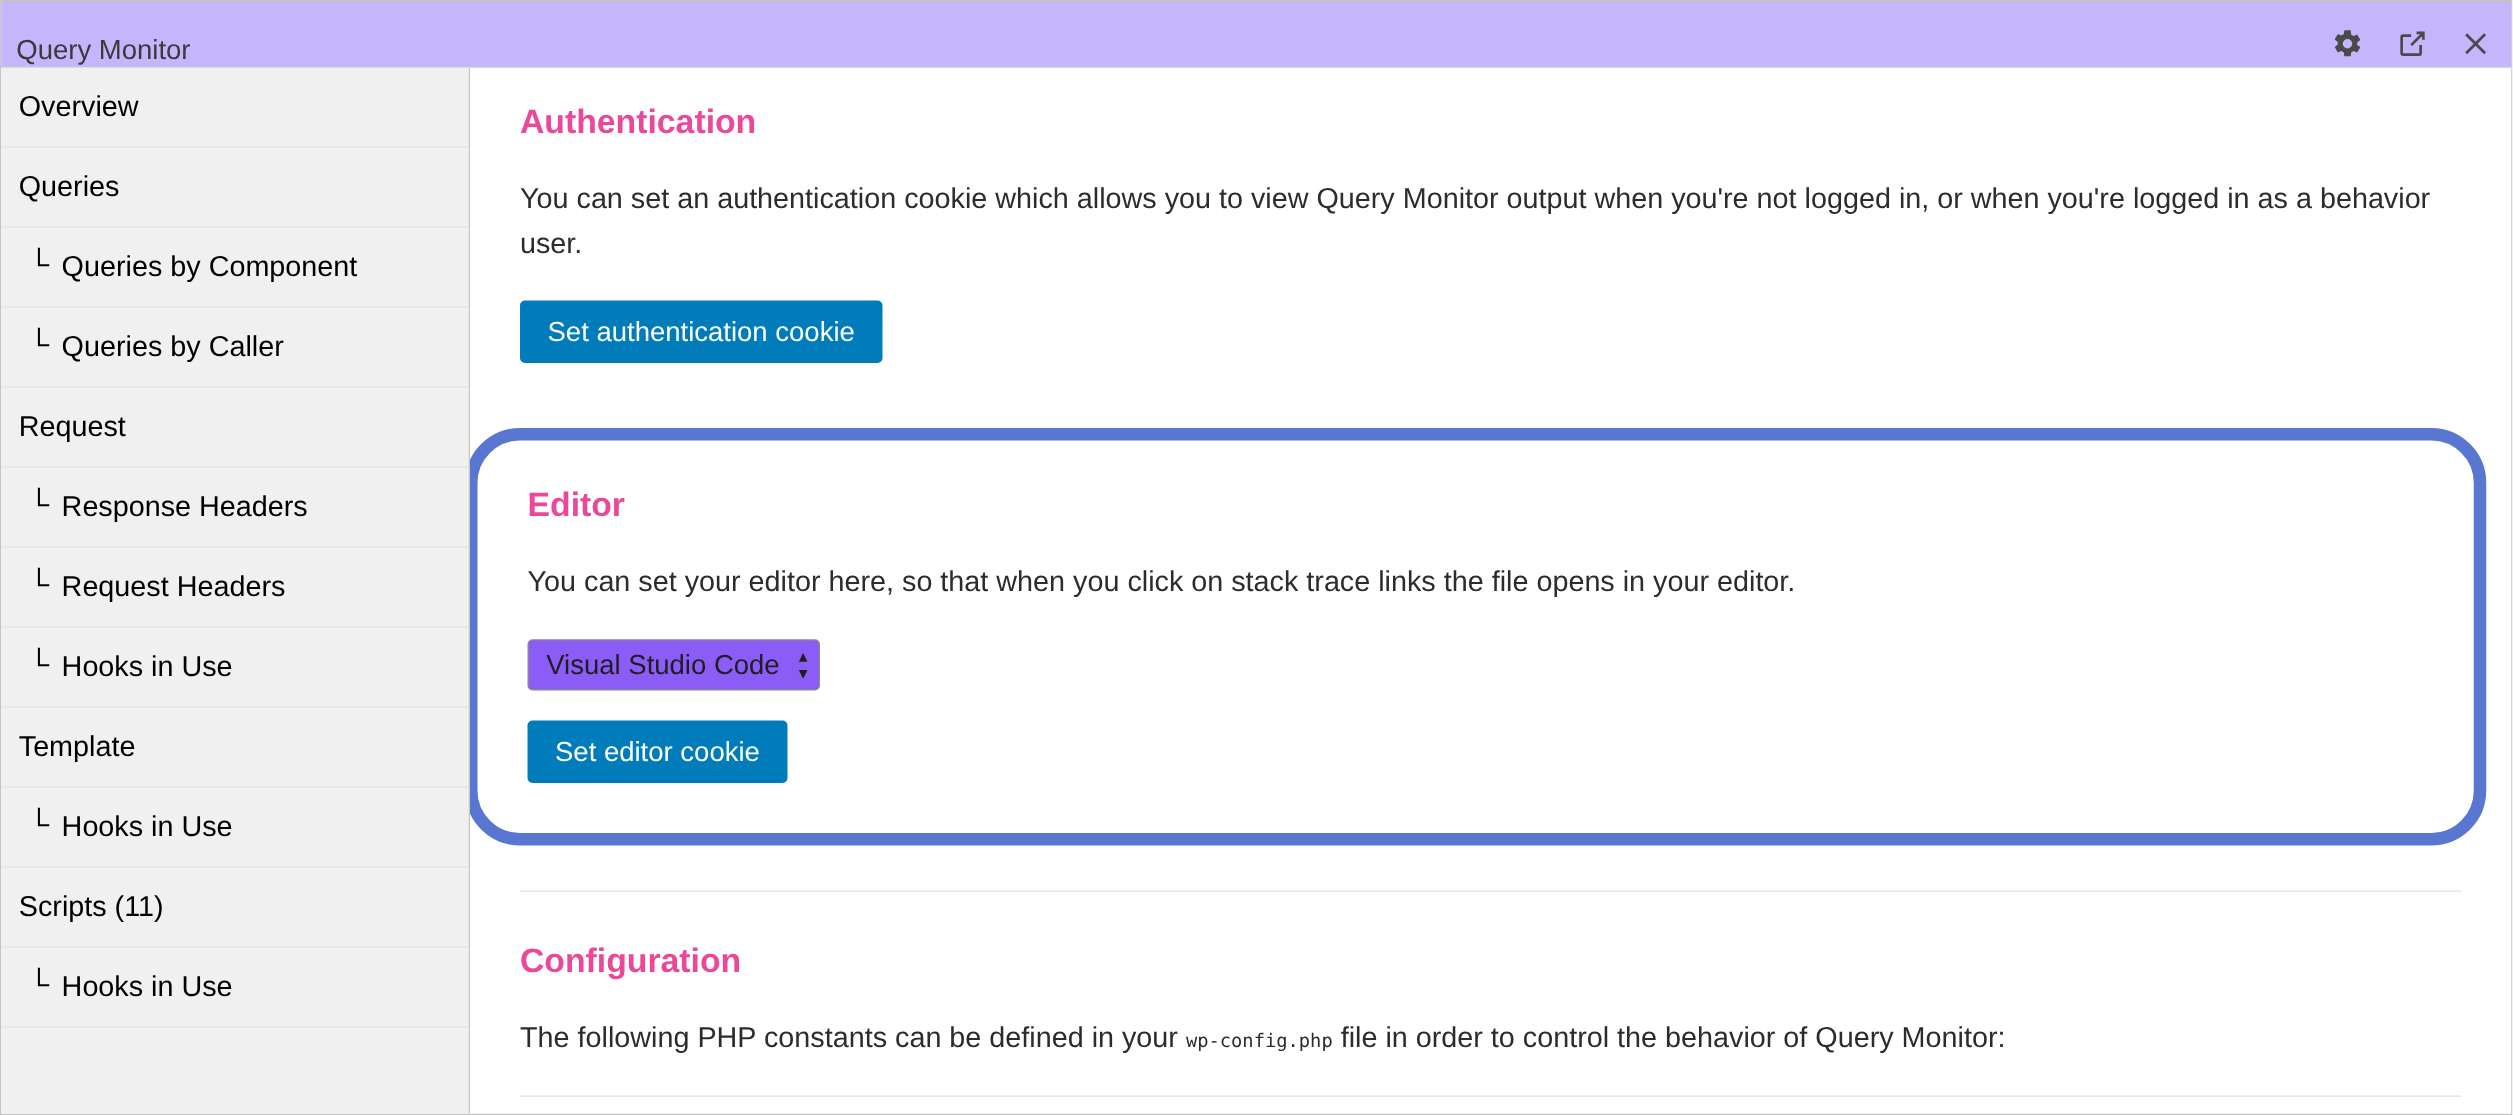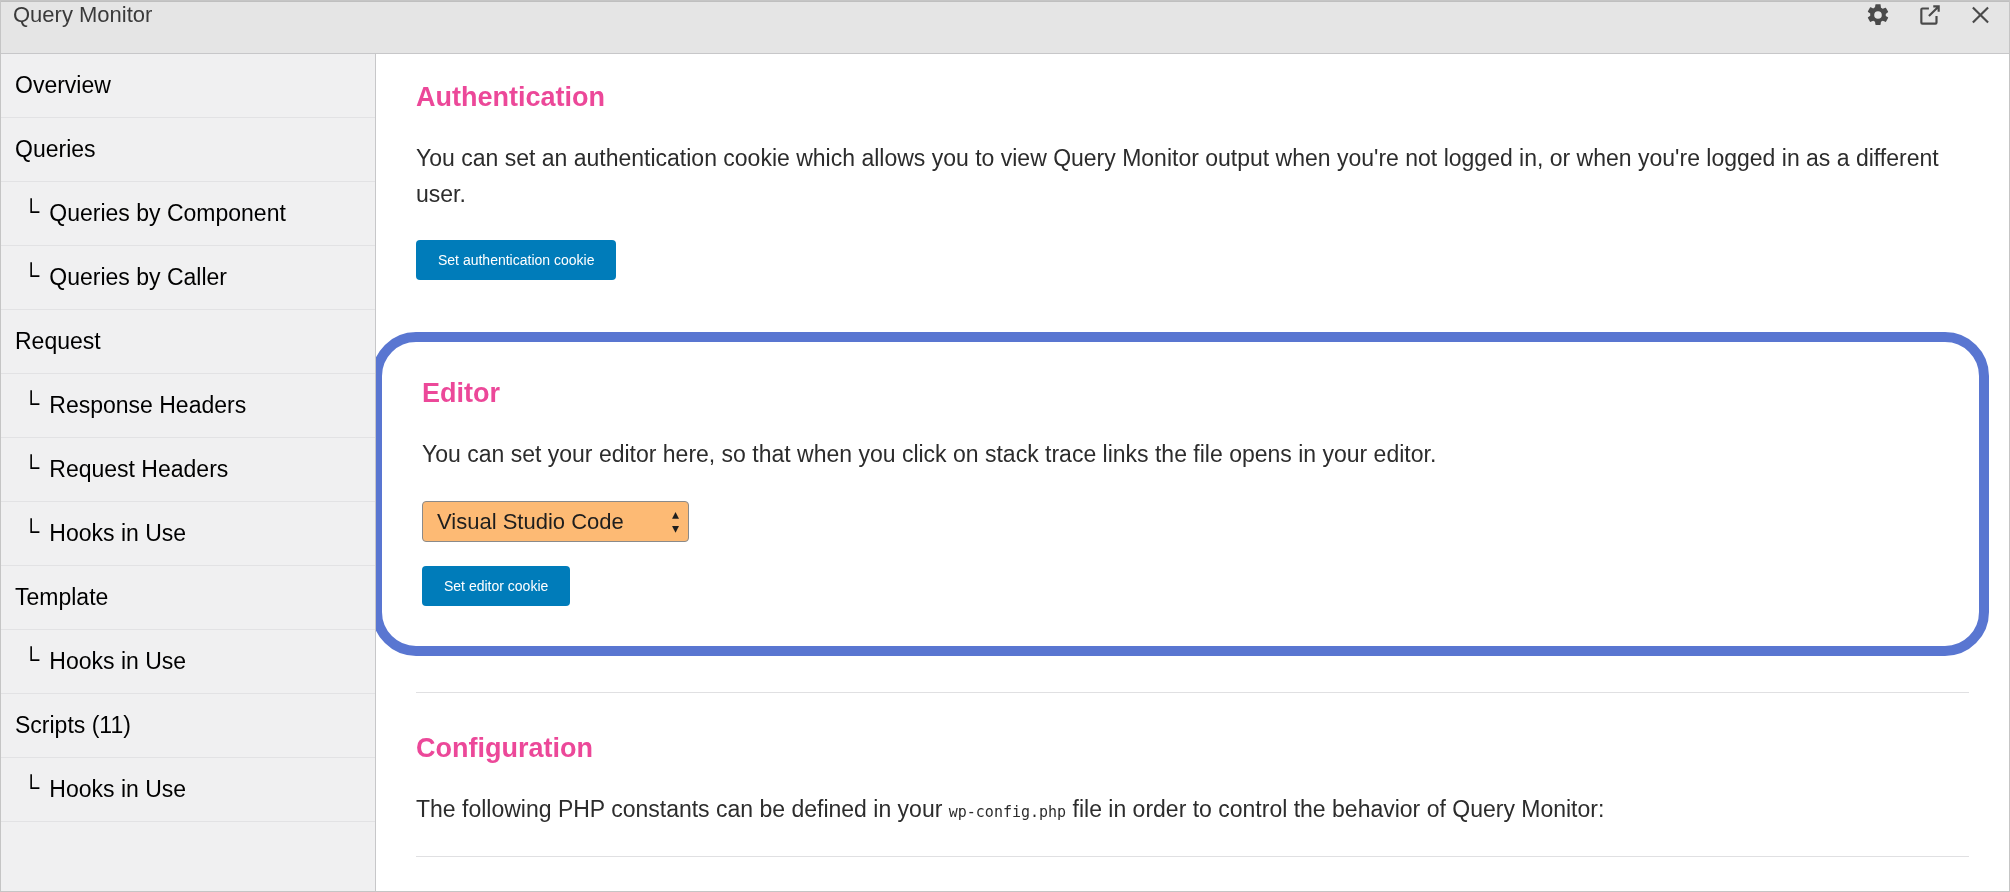--- a/index.html
+++ b/index.html
@@ -1,33 +1,33 @@
 <!DOCTYPE html>
 <html><head>
 <meta charset="utf-8">
 <style>
 * { box-sizing: border-box; margin: 0; padding: 0; }
 html, body { width: 2010px; height: 892px; font-family: -apple-system, BlinkMacSystemFont, "Segoe UI", Helvetica, Arial, sans-serif; background:#fff; color:#1e1e1e; }
 .panel { width:100%; height:100%; display:flex; flex-direction:column; border:1px solid #c5c5c5; }
-.titlebar { height:53px; background:#e5e5e5; border-top:1px solid #bfbfbf; border-bottom:1px solid #c7c7c9; display:flex; align-items:flex-start; justify-content:space-between; padding:0 14px 0 12px;gap:16px; }
+.titlebar { height:53px; background:#c4b5fd; border-top:1px solid #bfbfbf; border-bottom:1px solid #c7c7c9; display:flex; align-items:flex-end; justify-content:space-between; padding:0 14px 0 12px;gap:16px; }
 .titlebar-title { font-size:22px; color:#3a3a3a; }
 .titlebar-actions { display:flex; gap:26px; align-items:center; }
 .titlebar-actions svg { width:26px; height:26px; fill:#4a4a4a; cursor:pointer; }
 .body { flex:1; display:flex; overflow:hidden; }
 .sidebar { width:375px; background:#f0f0f1; border-right:1px solid #c7c7c9; overflow:auto; }
 .nav-item { font-size:23px; color:#000000; padding:20px 14px; border-bottom:1px solid #e2e2e4; cursor:pointer; line-height:1; }
 .nav-item.child { padding-left:22px; }
 .nav-item.child::before { content:"└"; font-family:inherit; display:inline-block; margin-right:10px; transform:translateY(-2px); }
 .content { flex:1; overflow:auto; padding:28px 40px 40px 40px; }
 .section { margin-bottom:52px; }
 .section h2 { font-size:27px; font-weight:600; margin-bottom:28px; color:#ec4899; }
 .section p { font-size:23px; line-height:1.55; color:#2c2c2c; margin-bottom:28px; max-width:1570px; }
-.btn { display:inline-block; background:#007cba; color:#fff; border:none; border-radius:4px; font-size:14px; padding:12px 22px; cursor:pointer; }
+.btn { display:inline-block; background:#007cba; color:#fff; border:none; border-radius:4px; font-size:22px; padding:12px 22px; cursor:pointer; }
 .select-wrap { position:relative; display:inline-block; margin-bottom:24px; }
-.select { appearance:none; -webkit-appearance:none; font-size:22px; padding:7px 64px 7px 14px; border:1px solid #8a8a8a; border-radius:4px; background:#fdba74; color:#1e1e1e; }
+.select { appearance:none; -webkit-appearance:none; font-size:22px; padding:7px 31px 7px 14px; border:1px solid #8a8a8a; border-radius:4px; background:#8b5cf6; color:#1e1e1e; }
 .select-caret { position:absolute; right:10px; top:50%; transform:translateY(-50%); pointer-events:none; font-size:14px; line-height:1; color:#1e1e1e; }
 .highlight-box { border:10px solid #5976d1; border-radius:44px; padding:36px 40px 40px 40px; margin-left:-44px; margin-right:-20px; margin-bottom:36px; }
 .highlight-box h2 { margin-top:0; }
 .hr { border:none; border-top:1px solid #e0e0e2; margin:0 0 40px 0; }
 code.inline { font-family: ui-monospace, SFMono-Regular, Menlo, Consolas, monospace; font-size:15px; }
 </style>
 </head>
 <body>
 
 <div class="panel">
@@ -65,21 +65,21 @@
         <div class="nav-item">Template</div>
         <div class="nav-item child">Hooks in Use</div>
         <div class="nav-item">Scripts (11)</div>
         <div class="nav-item child">Hooks in Use</div>
       </nav>
 
     <main class="content">
 
       <section class="section">
         <h2>Authentication</h2>
-        <p>You can set an authentication cookie which allows you to view Query Monitor output when you're not logged in, or when you're logged in as a different user.</p>
+        <p>You can set an authentication cookie which allows you to view Query Monitor output when you're not logged in, or when you're logged in as a behavior user.</p>
         <button class="btn">Set authentication cookie</button>
       </section>
 
       <div class="highlight-box">
         <section class="section" style="margin-bottom:0">
           <h2>Editor</h2>
           <p>You can set your editor here, so that when you click on stack trace links the file opens in your editor.</p>
           <div class="select-wrap">
             <select class="select">
               <option>Visual Studio Code</option>

